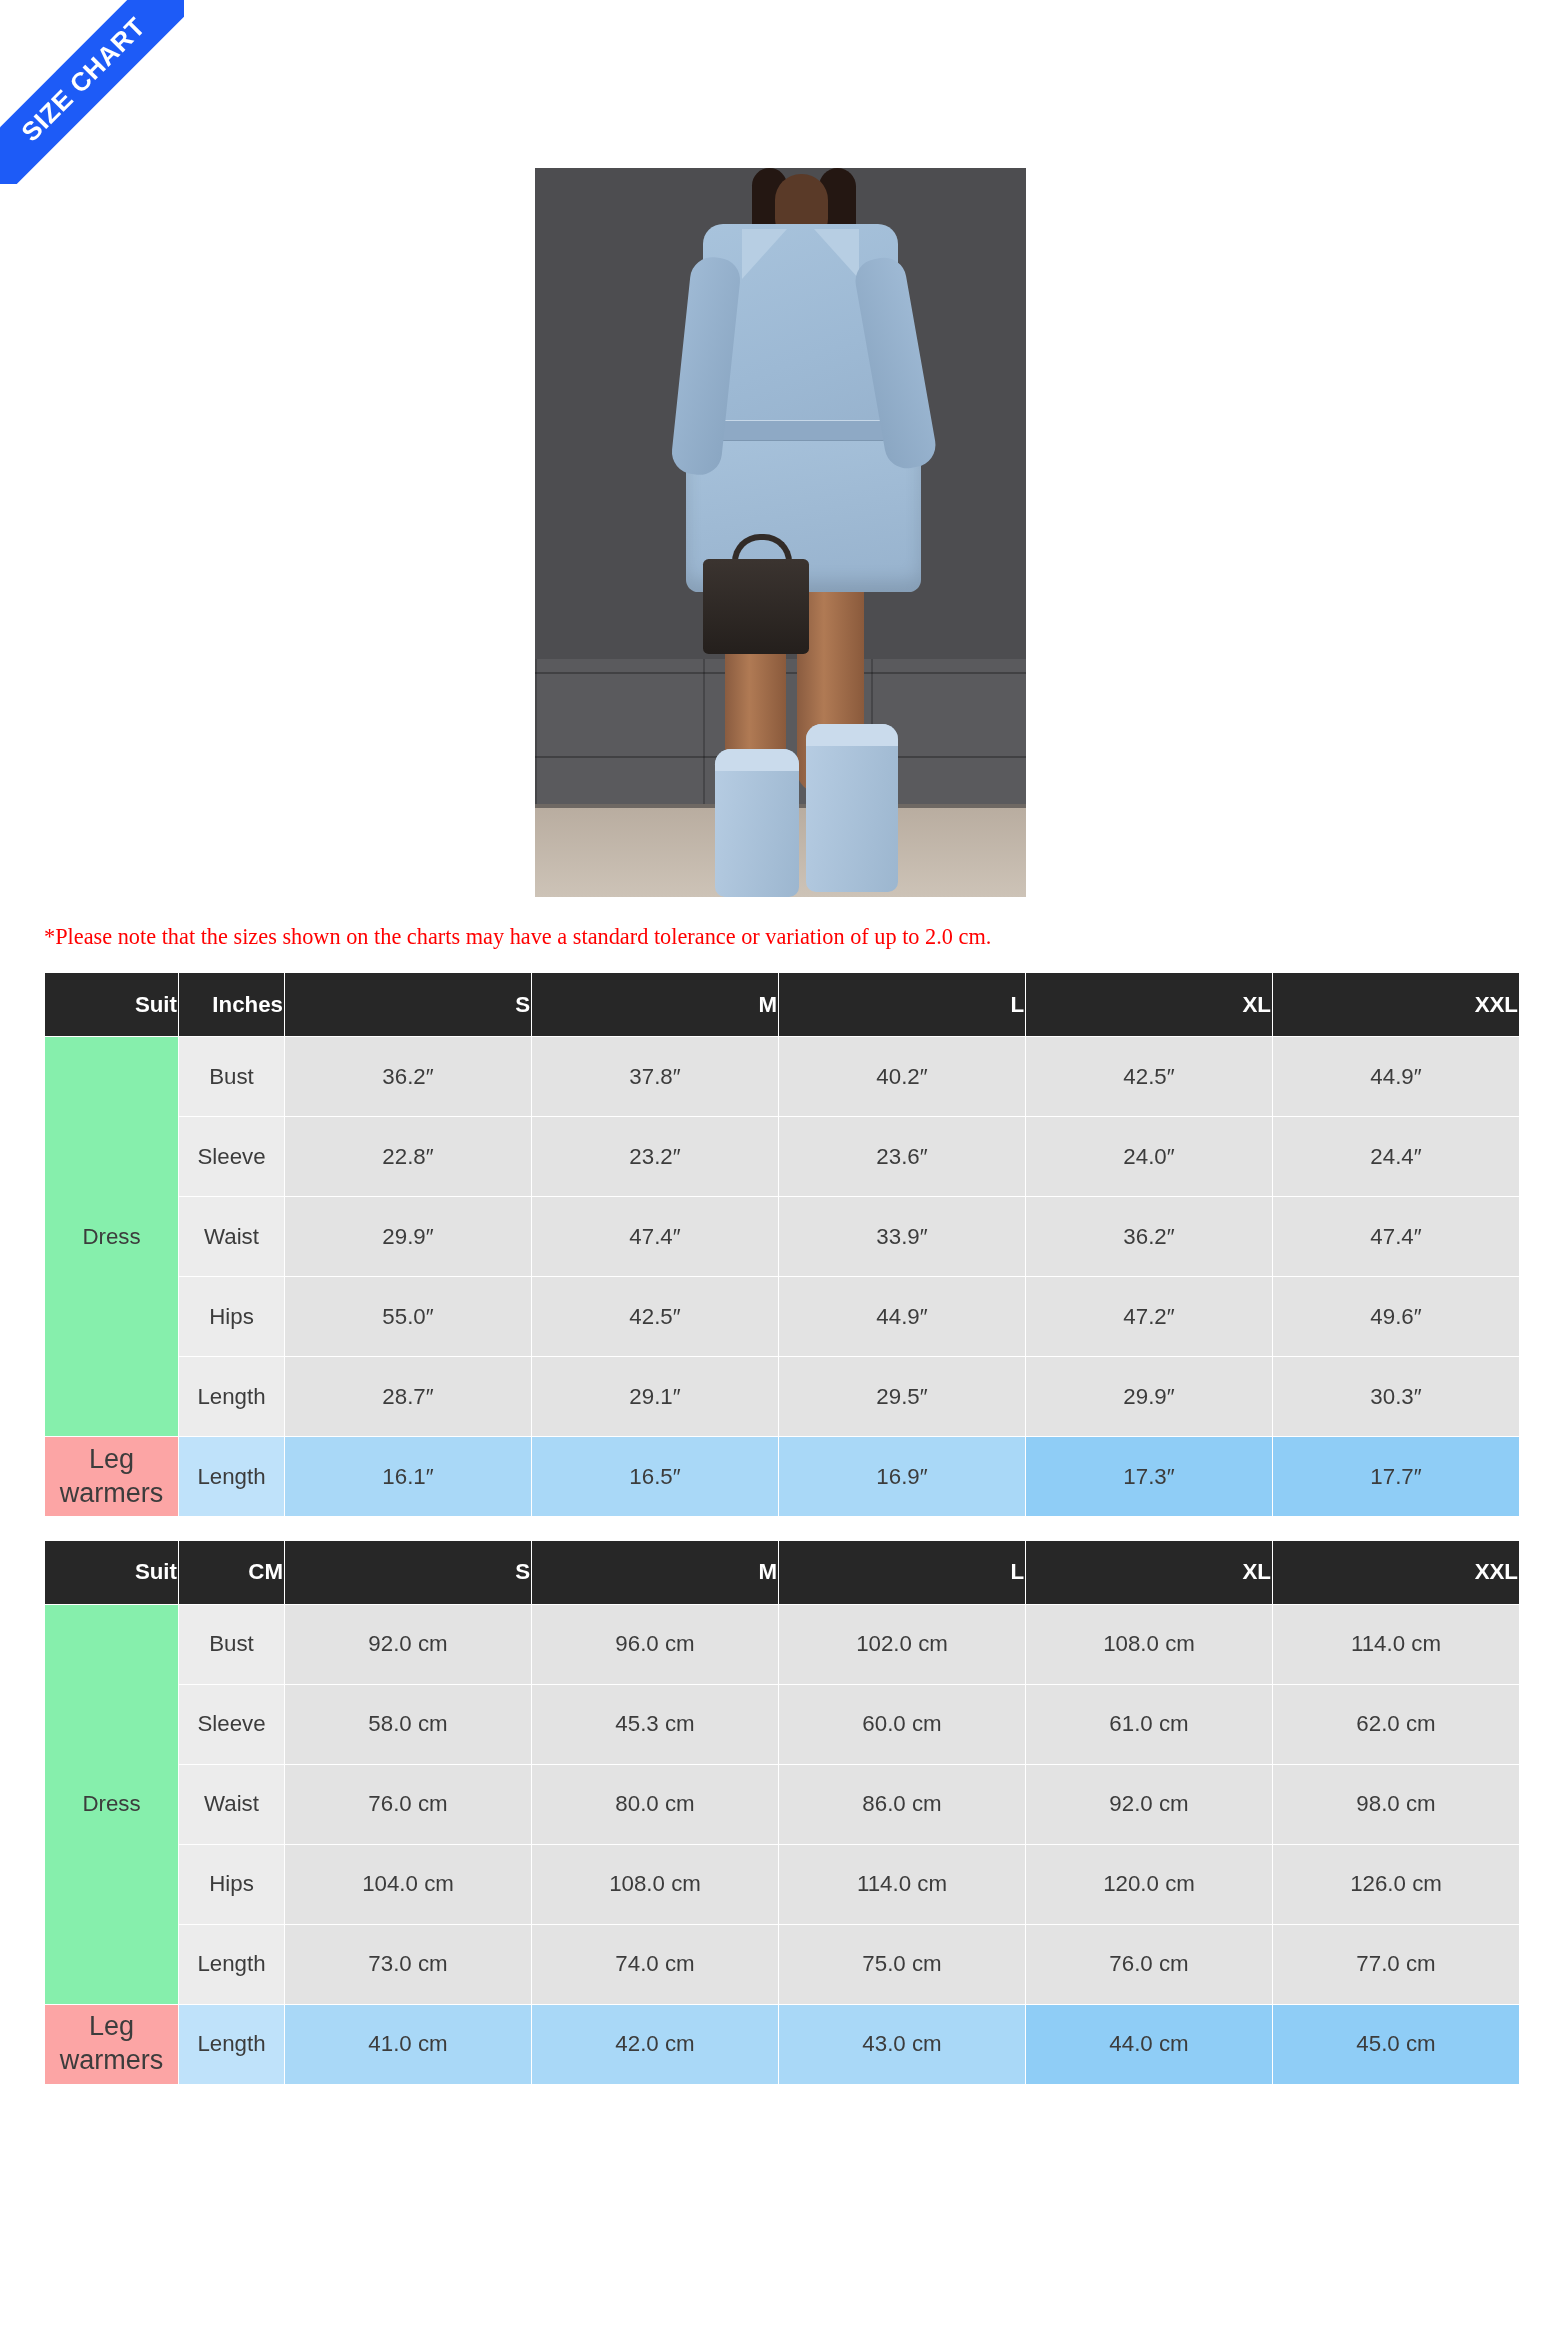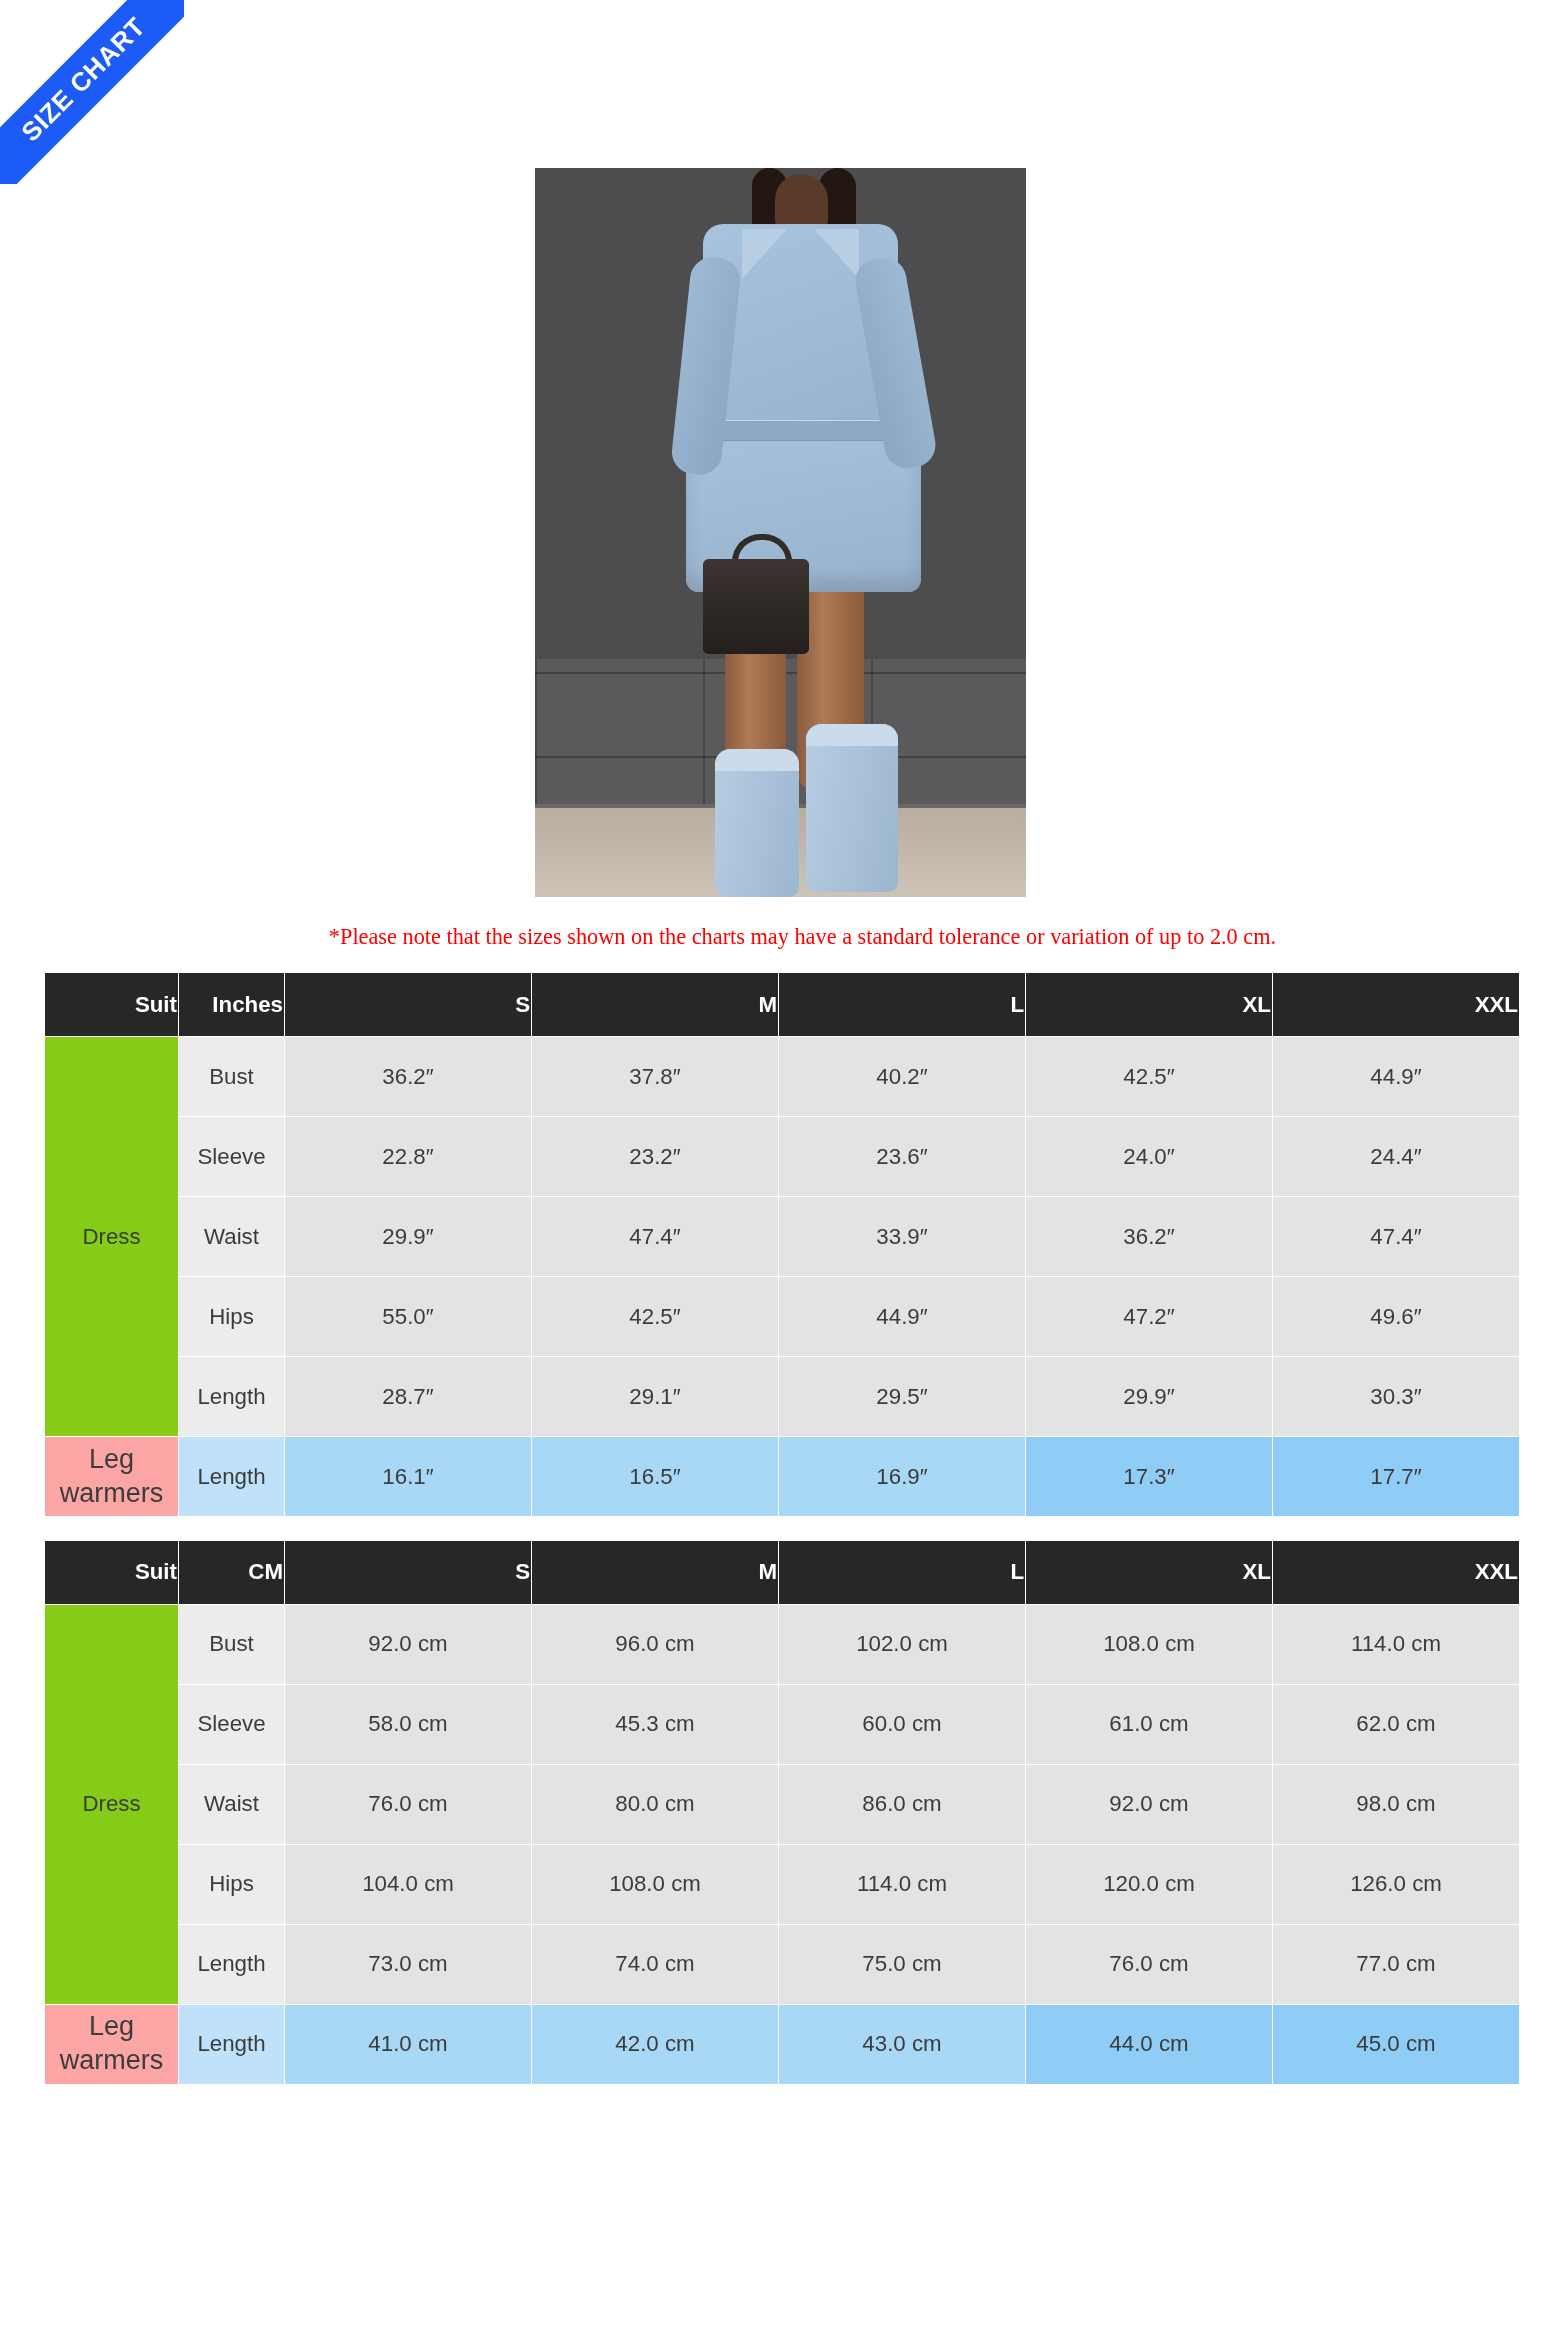--- a/index.html
+++ b/index.html
@@ -180,21 +180,20 @@
     background: #cadbec;
     border-radius: 15.6px 15.6px 0 0;
   }
 
   
   .note {
     margin: 27px 0 0 44px;
     color: #ff0000;
     font-size: 22.3px;
     font-family: "Liberation Serif", serif;
-    text-align: center;
   }
 
   
   .table-wrap { padding: 0 44px; }
   table.size {
     width: 1474px;
     border-collapse: collapse;
     margin-top: 22.3px;
     table-layout: fixed;
   }
@@ -212,21 +211,21 @@
     font-weight: bold;
     font-size: 22.3px;
     height: 61px;
     text-align: right;
   }
   col.c-suit { width: 134px; }
   col.c-unit { width: 106px; }
   col.c-sz   { width: 247px; }
 
   td.suit-cell {
-    background: #84cc16;
+    background: #86efac;
     font-size: 22.3px;
     color: #3c3c3c;
   }
   td.label-cell {
     background: #ececec;
     font-size: 21px;
   }
   td.val-cell   { background: #e3e3e3; }
 
   tr.warm td.suit-cell { background: #fca5a5; font-size: 27px; line-height: 1.25; }

